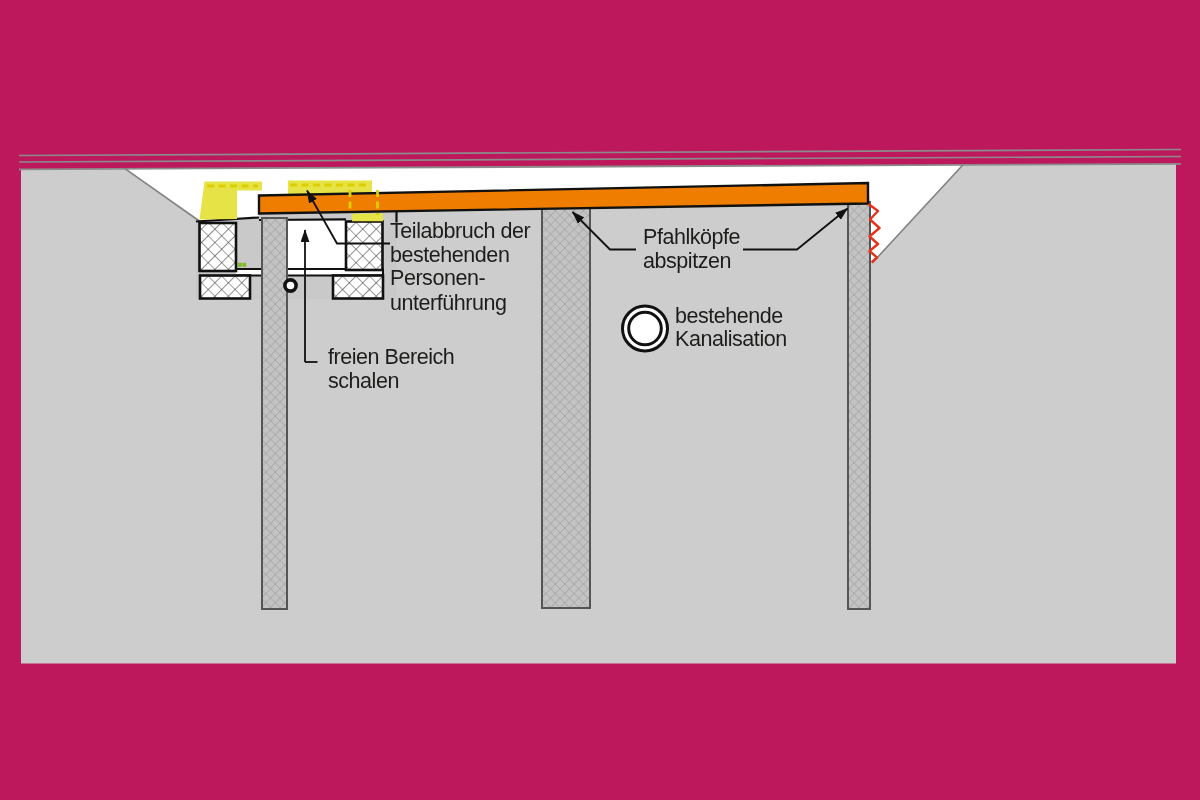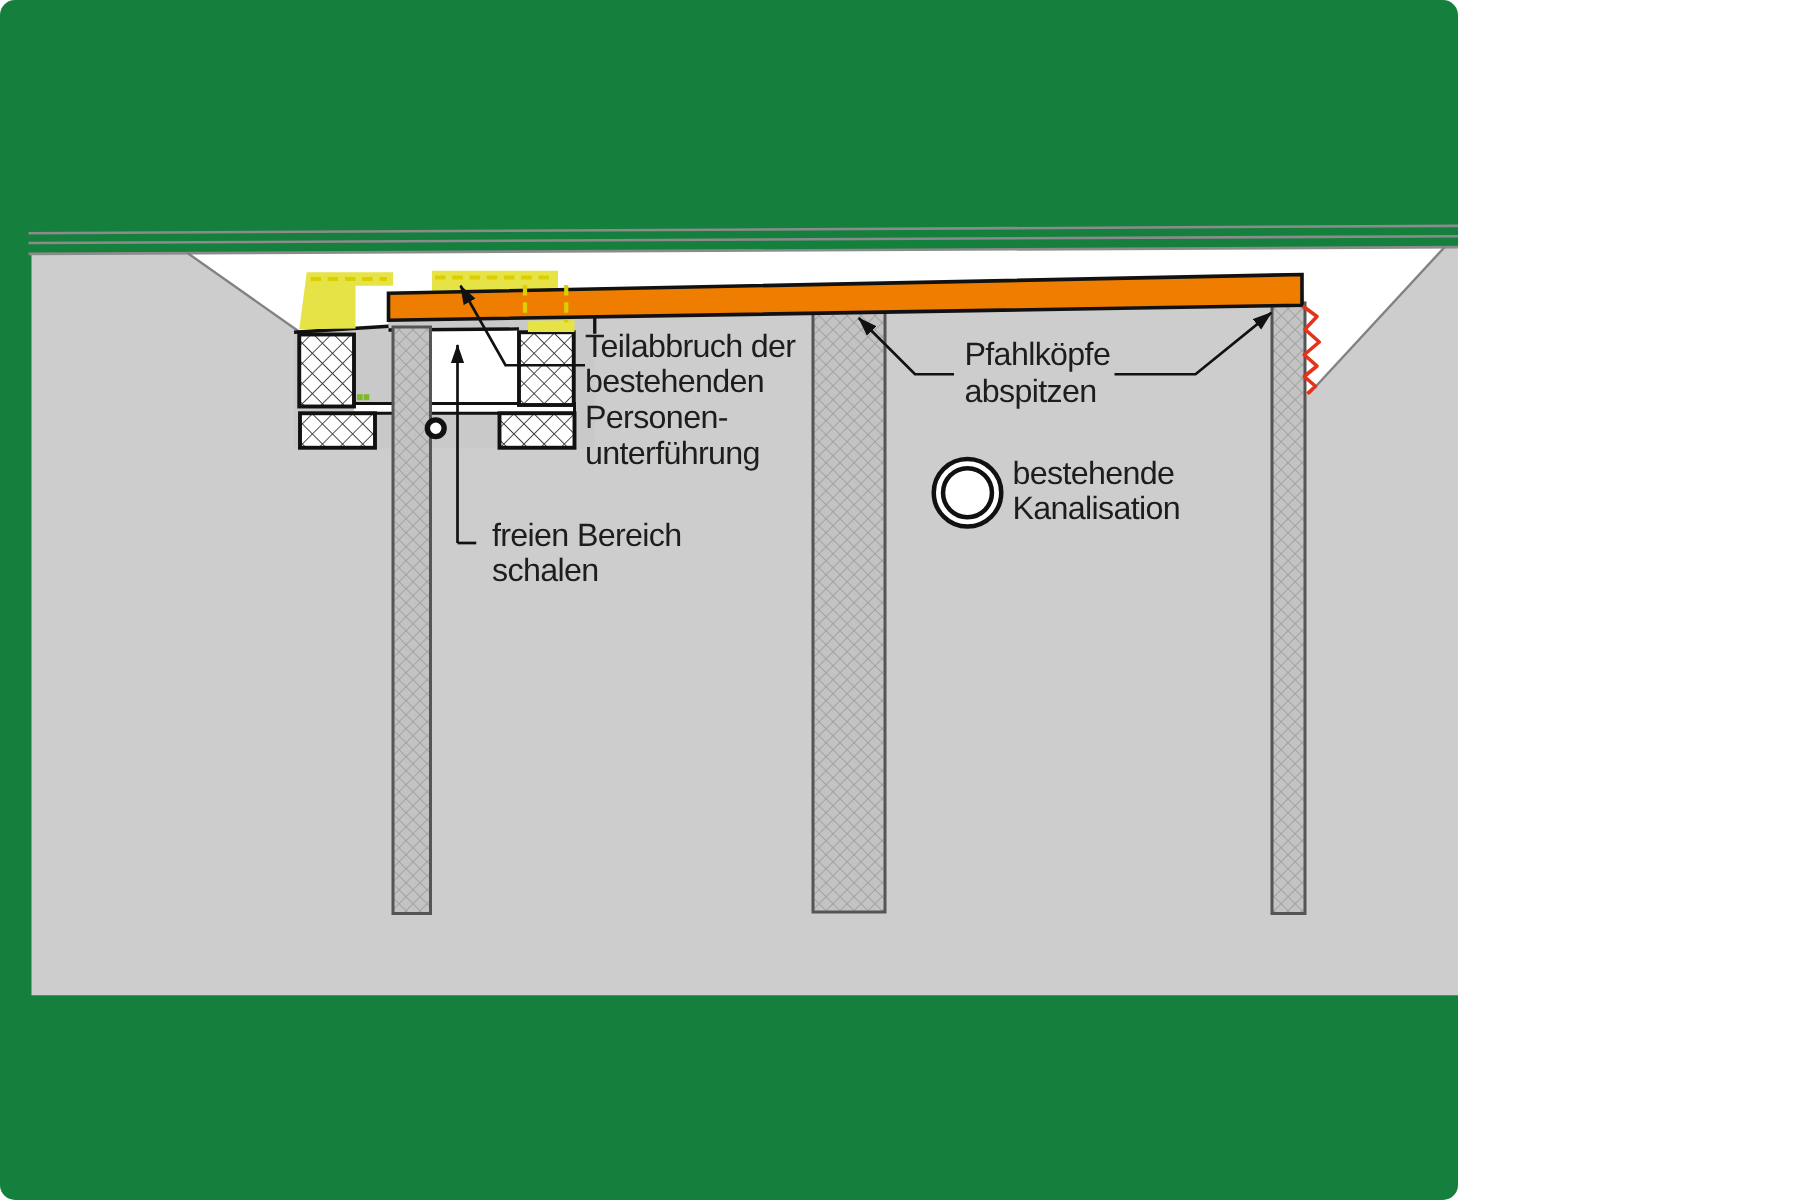--- a/index.html
+++ b/index.html
@@ -1,16 +1,16 @@
 <!DOCTYPE html>
 <html style="--orange: #ee7d00; --yellow: #e6e346; --ydash: #dccf00; --red: #e5331a; --green: #7fb928; --terrain: #cdcdcd; --structure: #c9c9c9; --pilefill: #c3c3c3; --pilehatch: #989898; --pilestroke: #555555; --hatchline: #3a3a3a; --outline: #111111; --ink: #1d1d1b; --surfaceline: #8b8b8b; --slopeline: #828282;"><head>
 <meta charset="utf-8">
 <style>
   html,body{margin:0;padding:0;background:#ffffff;}
-  .stage{position:relative;width:972px;height:800px;background:#15803d;overflow:hidden;border-radius:10px;}
+  .stage{position:relative;width:1200px;height:800px;background:#be185d;overflow:hidden;}
   svg{display:block;}
   .lbl{
     font-family:"Liberation Sans","DejaVu Sans",sans-serif;
     font-size:21.5px;
     letter-spacing:-0.45px;
     fill:var(--ink,#1d1d1b);
   }
 </style>
 </head>
 <body>

